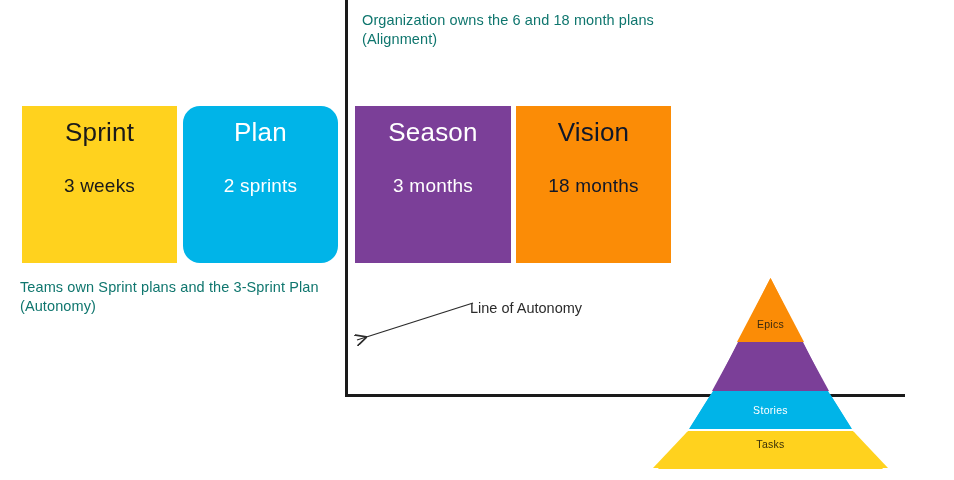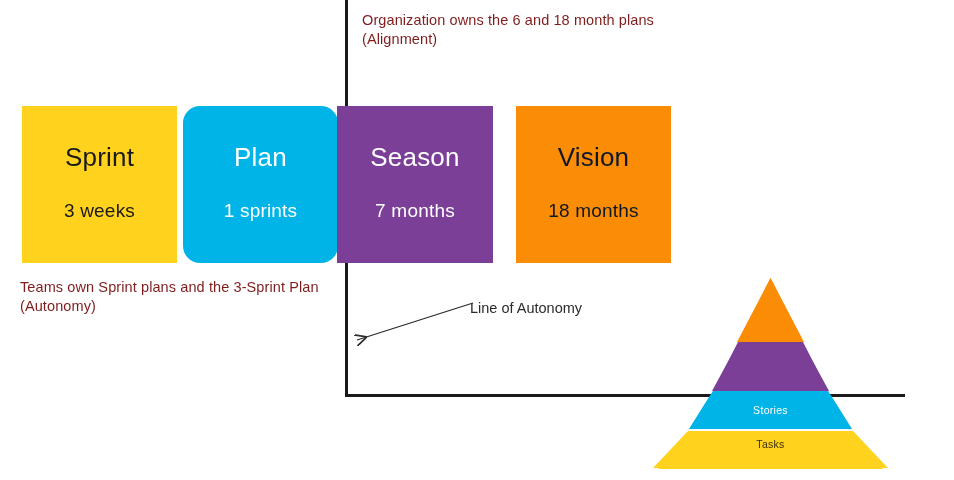--- a/index.html
+++ b/index.html
@@ -18,21 +18,21 @@
   #canvas {
     position: absolute;
     left: 0; top: 0;
     width: 954px;
     height: 480px;
   }
   .note {
     position: absolute;
     font-size: 14.5px;
     line-height: 19px;
-    color: #7f1d1d;
+    color: #0f766e;
     white-space: pre-line;
     letter-spacing: 0.1px;
   }
   #note-alignment {
     left: 362px;
     top: 11px;
     width: 340px;
   }
   #note-autonomy {
     left: 20px;
@@ -60,34 +60,34 @@
     top: 106px;
     height: 157px;
     display: flex;
     flex-direction: column;
     align-items: center;
     box-sizing: border-box;
   }
   .card .card-title {
     font-size: 26px;
     line-height: 30px;
-    margin-top: 36px;
+    margin-top: 11px;
     font-weight: 400;
     letter-spacing: 0.2px;
   }
   .card .card-sub {
     font-size: 19px;
     line-height: 22px;
     margin-top: 28px;
     font-weight: 400;
     letter-spacing: 0.2px;
   }
   #card-sprint { left: 22px;  width: 155px; }
   #card-plan   { left: 183px; width: 155px; }
-  #card-season { left: 337px; width: 156px; }
+  #card-season { left: 355px; width: 156px; }
   #card-vision { left: 516px; width: 155px; }
 
   #arrow-autonomy {
     position: absolute;
     left: 345px;
     top: 295px;
     width: 135px;
     height: 55px;
   }
   #label-line-of-autonomy {
@@ -134,26 +134,26 @@
   <div class="note" id="note-autonomy">Teams own Sprint plans and the 3-Sprint Plan
 (Autonomy)</div>
 
   <div class="card" id="card-sprint" style="background: rgb(255, 210, 30); color: rgb(26, 26, 26);">
     <div class="card-title">Sprint</div>
     <div class="card-sub">3 weeks</div>
   </div>
 
   <div class="card" id="card-plan" style="background: rgb(0, 180, 232); color: rgb(255, 255, 255); border-radius: 17px;">
     <div class="card-title">Plan</div>
-    <div class="card-sub">1 sprints</div>
+    <div class="card-sub">2 sprints</div>
   </div>
 
   <div class="card" id="card-season" style="background: rgb(123, 63, 152); color: rgb(255, 255, 255);">
     <div class="card-title">Season</div>
-    <div class="card-sub">7 months</div>
+    <div class="card-sub">3 months</div>
   </div>
 
   <div class="card" id="card-vision" style="background: rgb(251, 140, 6); color: #0f172a;">
     <div class="card-title">Vision</div>
     <div class="card-sub">18 months</div>
   </div>
 
   <svg id="arrow-autonomy" viewBox="0 0 135 55">
     <defs>
       <marker id="ah" markerWidth="9" markerHeight="9" refX="8" refY="4.5" orient="auto">
@@ -169,17 +169,18 @@
     <svg width="345" height="198" viewBox="0 0 345 198">
       <polygon points="172.5,2 203,63 142,63" fill="#FB8C06"></polygon>
       <polygon points="140,66 205,66 228,112 117,112" fill="#7B3F98"></polygon>
       <polygon points="115,115 230,115 253,152 92,152" fill="#00B4E8"></polygon>
       <polygon points="90,155 255,155 285,193 60,193" fill="#FFD21E"></polygon>
       <polygon points="172.5,2 206,66 139,66" fill="#FB8C06"></polygon>
       <polygon points="139,69 206,69 231,115 114,115" fill="#7B3F98"></polygon>
       <polygon points="113,118 232,118 254,153 91,153" fill="#00B4E8"></polygon>
       <polygon points="89,156 256,156 290,192 55,192" fill="#FFD21E"></polygon>
     </svg>
+    <div class="pyr-label" id="pyr-label-epics">Epics</div>
     <div class="pyr-label" id="pyr-label-tasks">Tasks</div>
     <div class="pyr-label" id="pyr-label-stories">Stories</div>
   </div>
 
 </div>
 
 </body></html>

